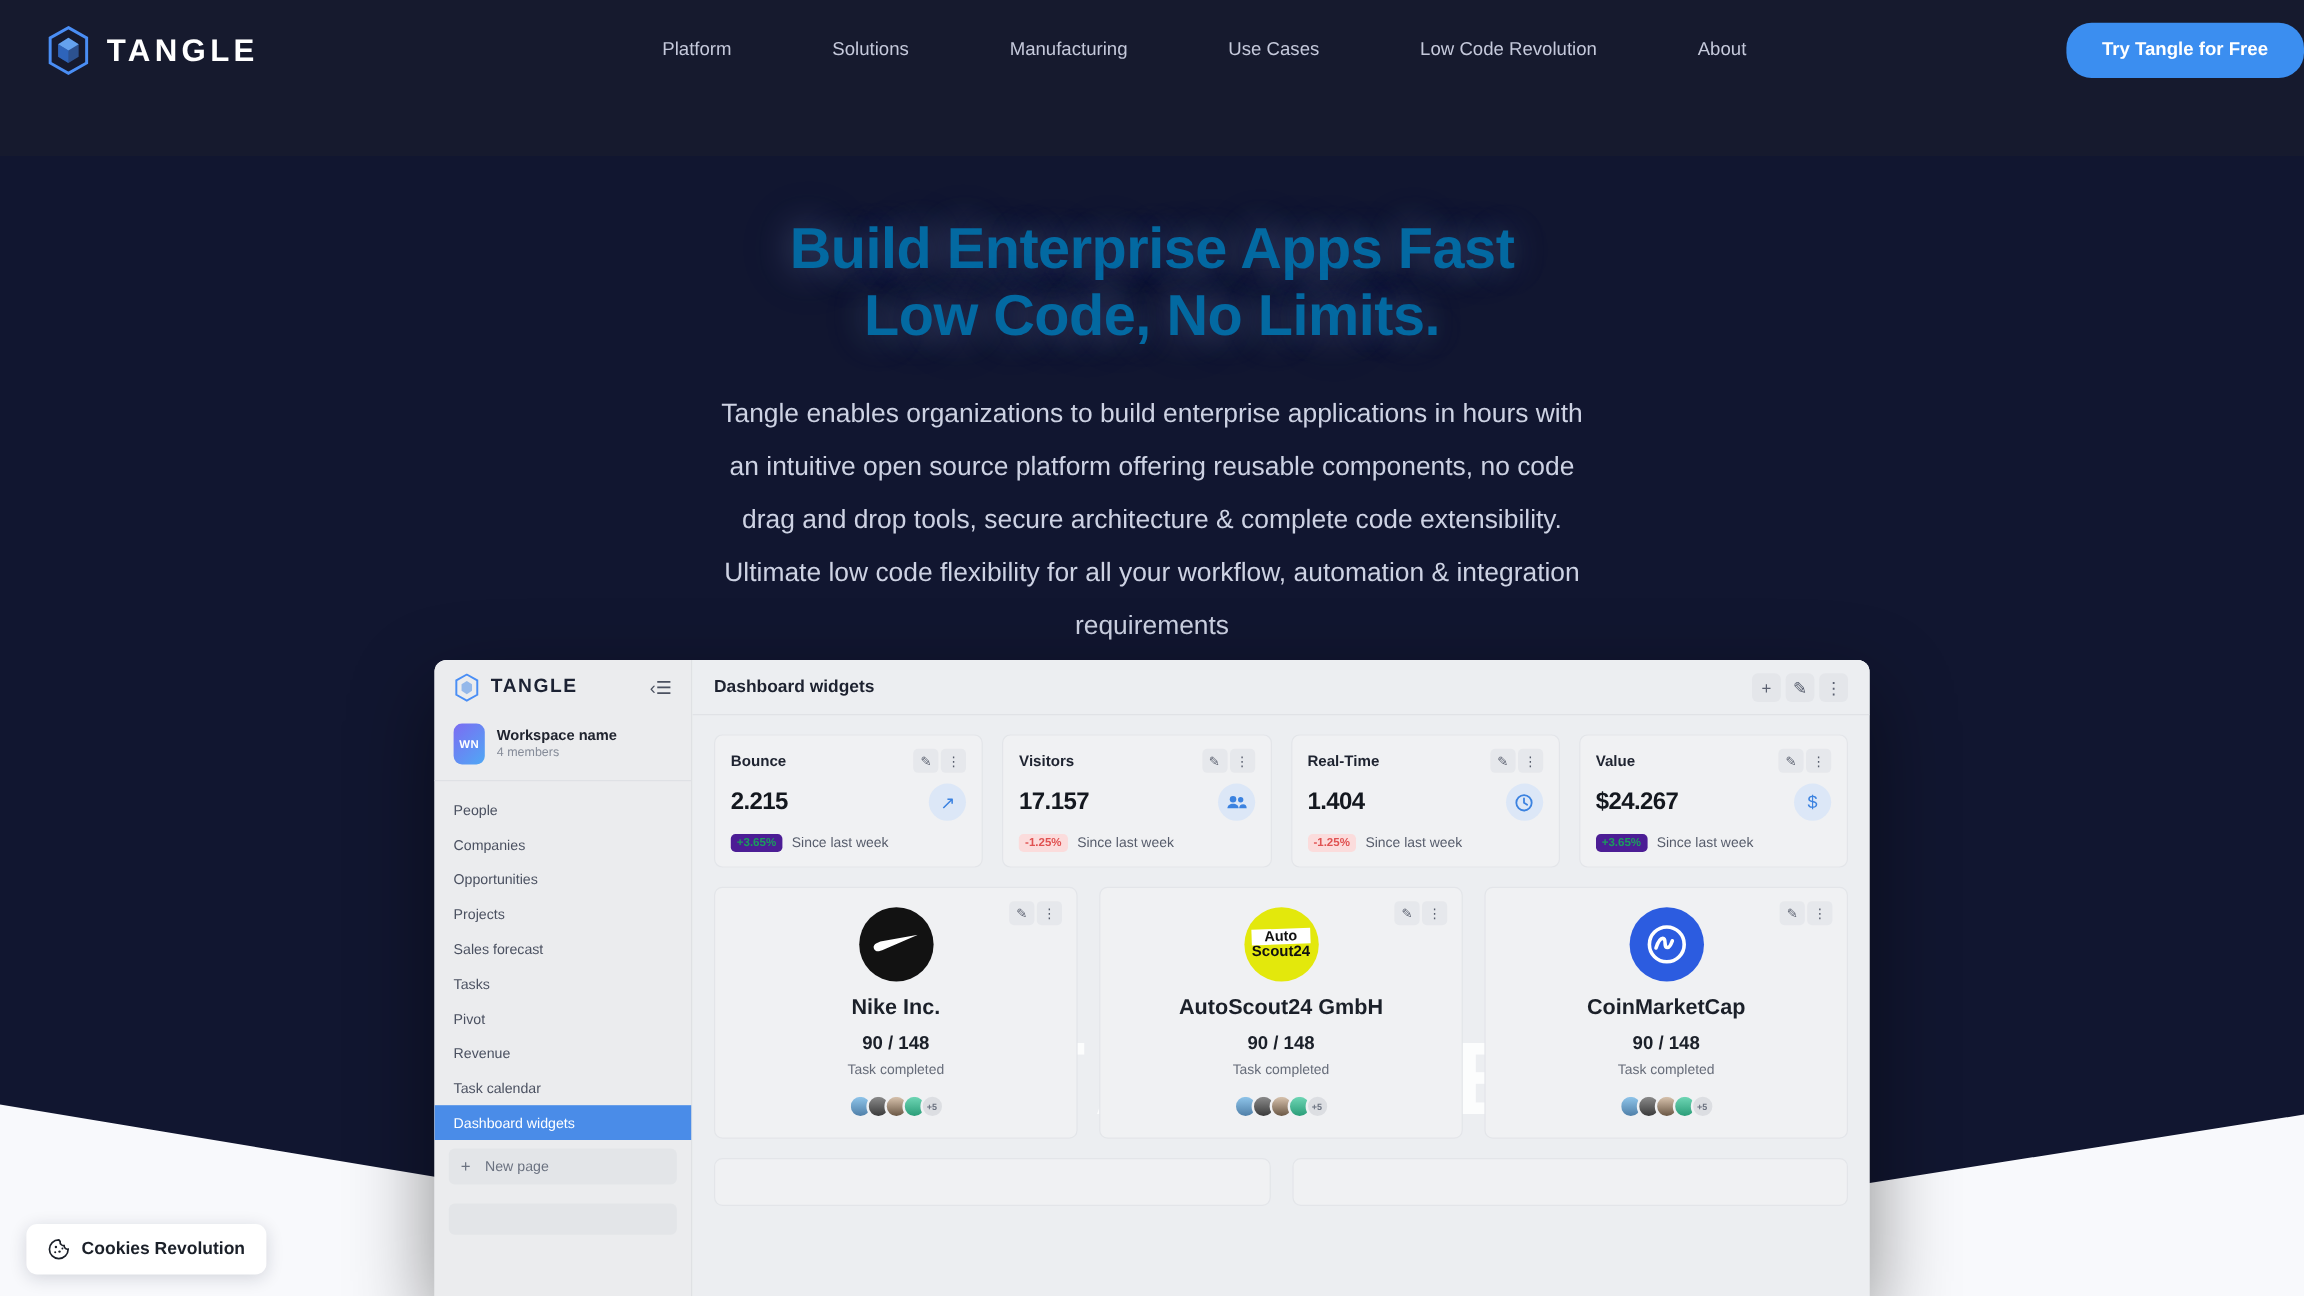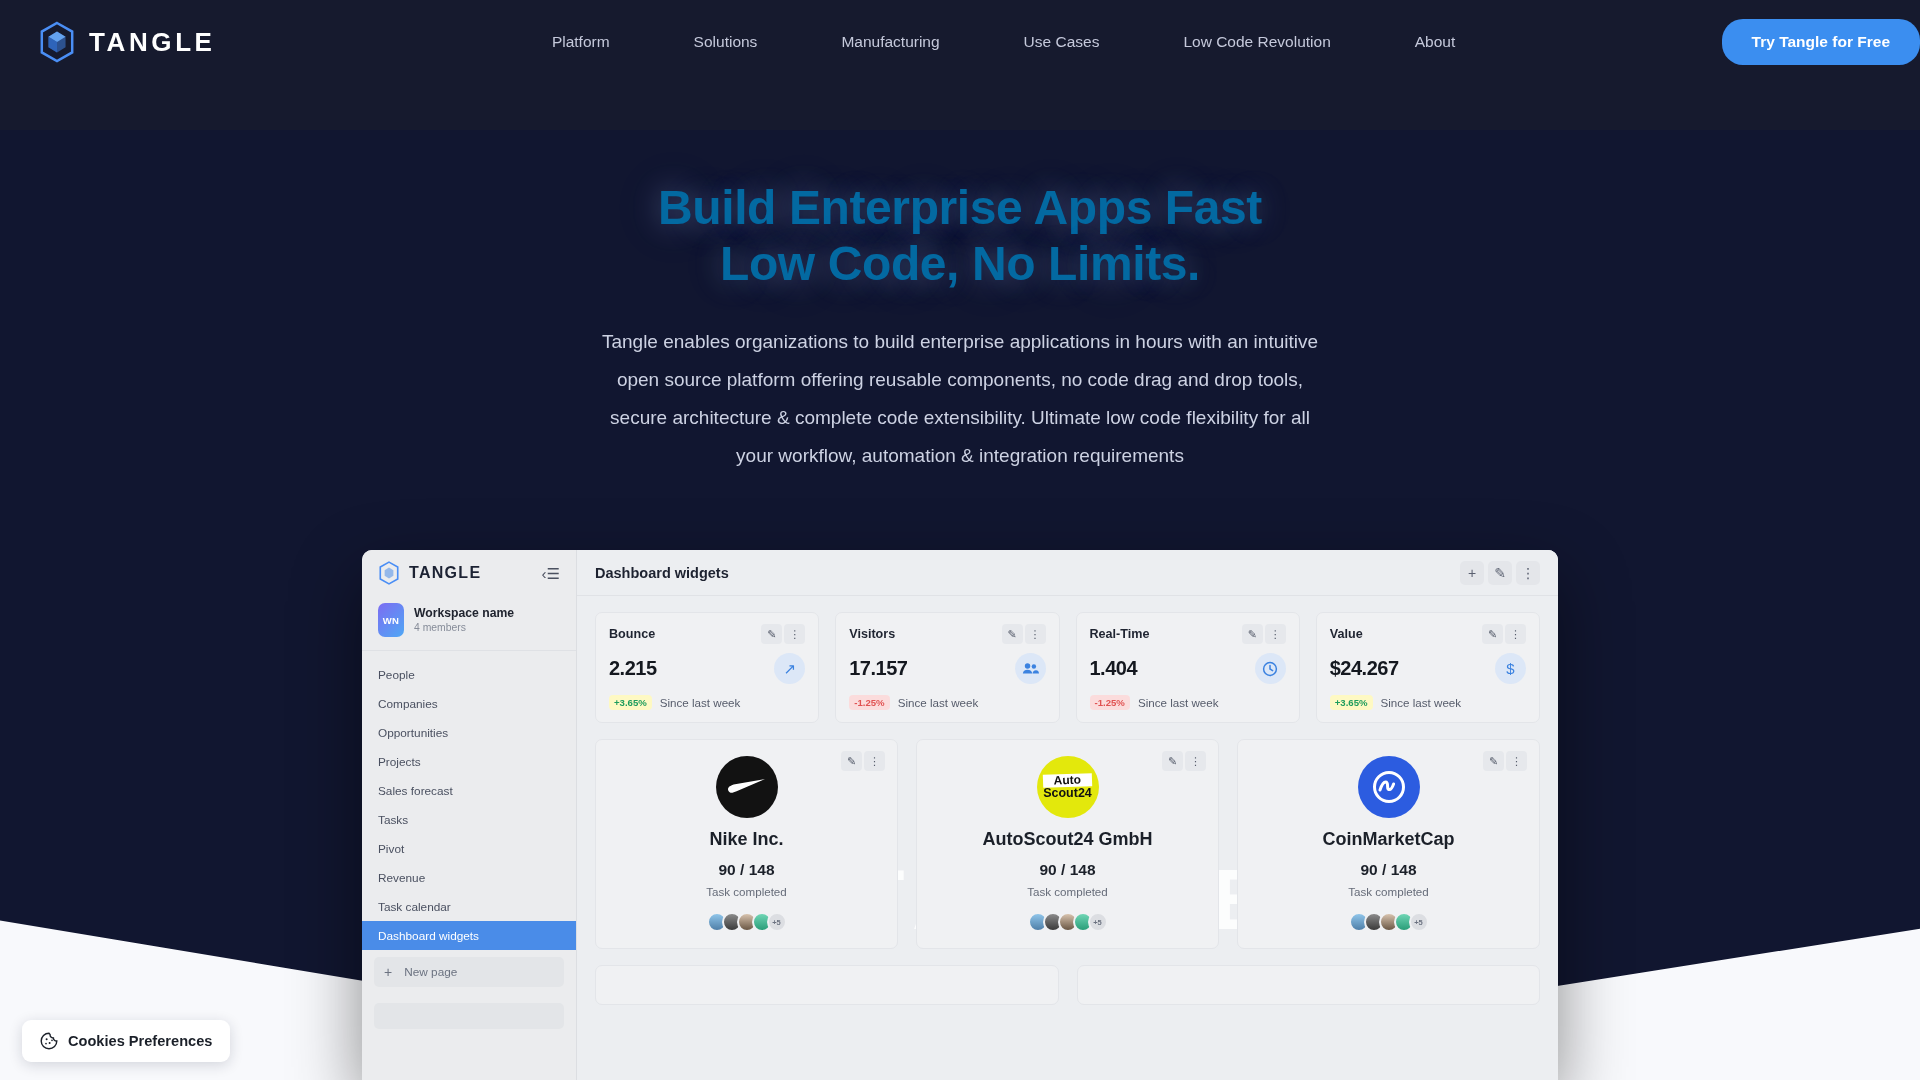--- a/index.html
+++ b/index.html
@@ -65,21 +65,21 @@
     text-align:center;
   }
   .hero-title{
     margin-top:180px;
     color:#0369a1; font-size:48px; font-weight:700; line-height:1.16;
     letter-spacing:-.4px;
     text-shadow:0 0 28px rgba(180,200,255,.30), 0 0 60px rgba(120,150,255,.16);
   }
   .hero-sub{
     margin:32px auto 0; width:730px;
-    color:#cdd2e3; font-size:19px; line-height:2.0; font-weight:400;
+    color:#cdd2e3; font-size:22px; line-height:2.0; font-weight:400;
   }
 
   
   .mock{
     position:absolute; left:362px; top:550px; width:1196px; height:530px;
     background:#eceef1; border-radius:10px 10px 0 0;
     box-shadow:0 26px 70px rgba(0,0,0,.45);
     display:flex; overflow:hidden; z-index:30;
   }
   .mock-side{
@@ -158,21 +158,21 @@
   }
   .stat-body{ display:flex; align-items:center; margin-top:9px; }
   .stat-value{ font-size:20px; font-weight:700; color:#14181f; letter-spacing:-.5px; }
   .stat-badge-icon{
     margin-left:auto; width:31px; height:31px; border-radius:50%;
     background:#dce7f7; display:flex; align-items:center; justify-content:center;
     color:#3b82e0; font-size:15px;
   }
   .stat-foot{ display:flex; align-items:center; gap:8px; margin-top:11px; }
   .delta{ font-size:9.6px; font-weight:700; padding:2px 5px; border-radius:4px; }
-  .delta.up{ background:#fef9c3; color:#1c9c5d; }
+  .delta.up{ background:#4c1d95; color:#1c9c5d; }
   .delta.down{ background:#fbdcdc; color:#e05252; }
   .since{ font-size:11.6px; color:#565c6b; }
 
   .comp-row{ display:flex; gap:18px; padding:16px 18px 0; position:relative; z-index:6; }
   .comp-card{
     flex:1; background:#f0f1f3; border:1px solid #e3e5e9; border-radius:7px;
     padding:12px 13px 16px; position:relative; text-align:center;
   }
   .comp-tools{ position:absolute; right:12px; top:11px; display:flex; gap:2px; }
   .logo-circle{
@@ -472,14 +472,14 @@
 <div class="wedge"></div>
 
 <div class="cookies">
   <svg width="18" height="18" viewBox="0 0 18 18">
     <path d="M9 1.2a7.8 7.8 0 107.8 7.8 3 3 0 01-3.4-3 3 3 0 01-3.3-3.4A7.6 7.6 0 009 1.2z" fill="none" stroke="#1b2029" stroke-width="1.4"></path>
     <circle cx="6.6" cy="7.2" r="1" fill="#1b2029"></circle>
     <circle cx="9.6" cy="11" r="1" fill="#1b2029"></circle>
     <circle cx="6" cy="11.6" r=".85" fill="#1b2029"></circle>
     <circle cx="12" cy="8.4" r=".8" fill="#1b2029"></circle>
   </svg>
-  <span>Cookies Preferences</span>
+  <span>Cookies Revolution</span>
 </div>
 
 </body></html>

